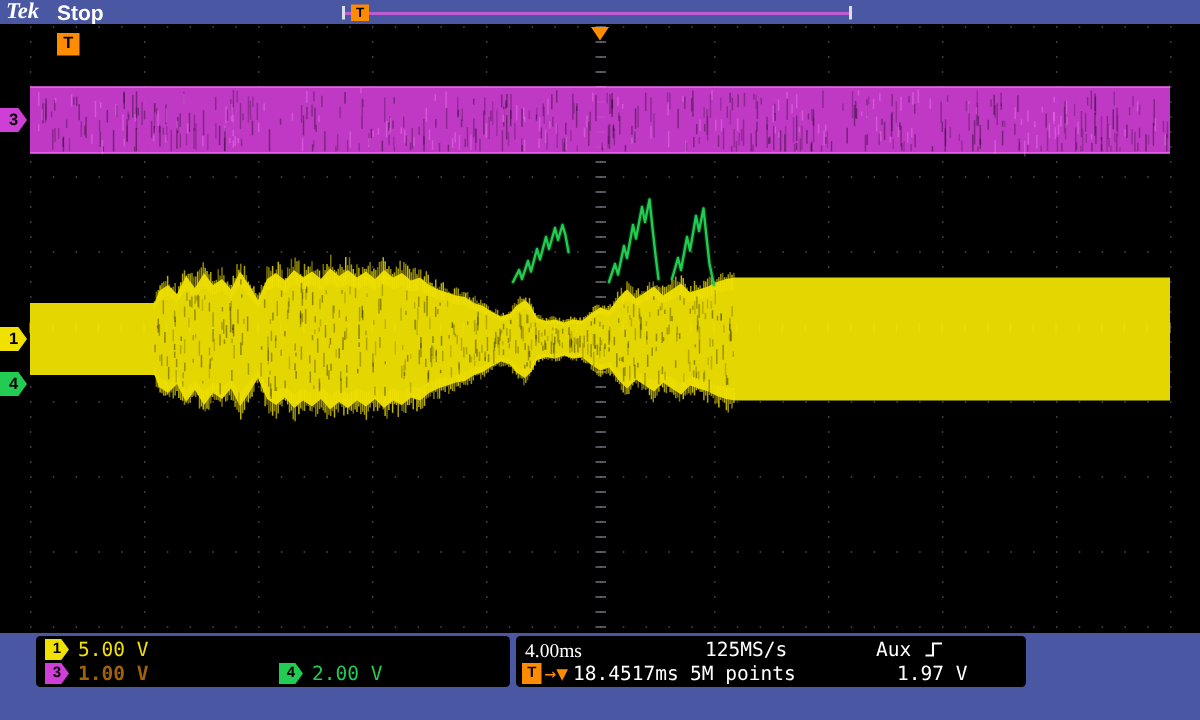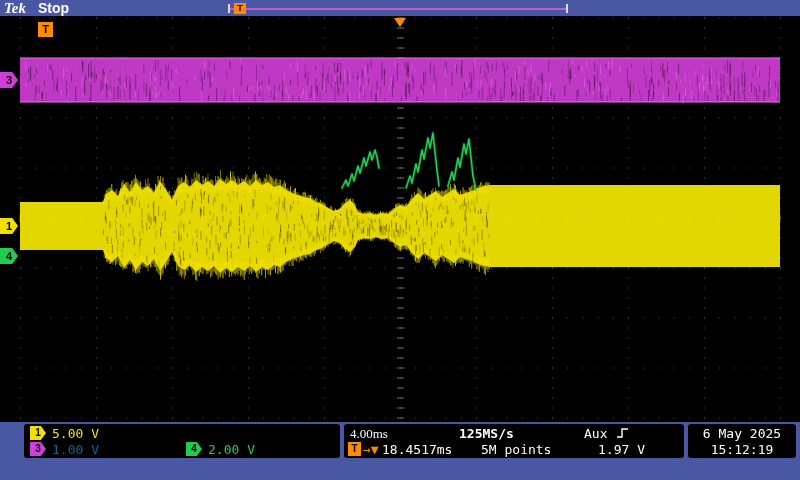--- a/index.html
+++ b/index.html
@@ -1674,37 +1674,33 @@
     <div class="tbox">T</div>
     <div class="chbadge" style="top: 56px; background: rgb(207, 62, 214);">3</div>
     <div class="chbadge" style="top: 202px; background: rgb(240, 225, 0);">1</div>
     <div class="chbadge" style="top: 232px; background: rgb(34, 204, 82);">4</div>
   </div>
 
   <div class="bbox" id="box1">
     <span class="sbadge row1" style="left: 6px; background: rgb(240, 225, 0);">1</span>
     <span class="bb-text row1" style="left: 28px; color: rgb(240, 225, 0);">5.00 V</span>
     <span class="sbadge row2" style="left: 6px; background: rgb(207, 62, 214);">3</span>
-    <span class="bb-text row2" style="left: 28px; color: #0369a1;">1.00 V</span>
+    <span class="bb-text row2" style="left: 28px; color: #a16207; font-weight: bold;">1.00 V</span>
     <span class="sbadge row2" style="left: 162px; background: rgb(34, 204, 82);">4</span>
     <span class="bb-text row2" style="left: 184px; color: rgb(34, 204, 82);">2.00 V</span>
   </div>
 
   <div class="bbox" id="box2">
     <span class="bb-text row1" style="left:6px;font-family:Liberation Serif, serif;">4.00ms</span>
-    <span class="bb-text row1" style="left:115px;font-weight:bold;">125MS/s</span>
+    <span class="bb-text row1" style="left:126px;">125MS/s</span>
     <span class="bb-text row1" style="left:240px;">Aux</span>
     <svg class="slope" style="left:272px;" width="13" height="12">
       <path d="M1,10 H6 V2 H12" stroke="#ffffff" stroke-width="1.4" fill="none"></path>
     </svg>
     <span class="sbadge row2" style="left:4px;background:var(--trigger_orange,#ff8b00);clip-path:none;width:13px;">T</span>
     <span class="bb-text row2 orange" style="left:19px;">→▼</span>
     <span class="bb-text row2" style="left:38px;">18.4517ms</span>
-    <span class="bb-text row2" style="left:137px;">5M points</span>
+    <span class="bb-text row2" style="left:116px;">5M points</span>
     <span class="bb-text row2" style="left:254px;">1.97 V</span>
   </div>
 
-  <div class="bbox" id="box3">
-    <span class="bb-text row1">6 May 2025</span>
-    <span class="bb-text row2">15:12:19</span>
-  </div>
 
 </div>
 
 </body></html>

